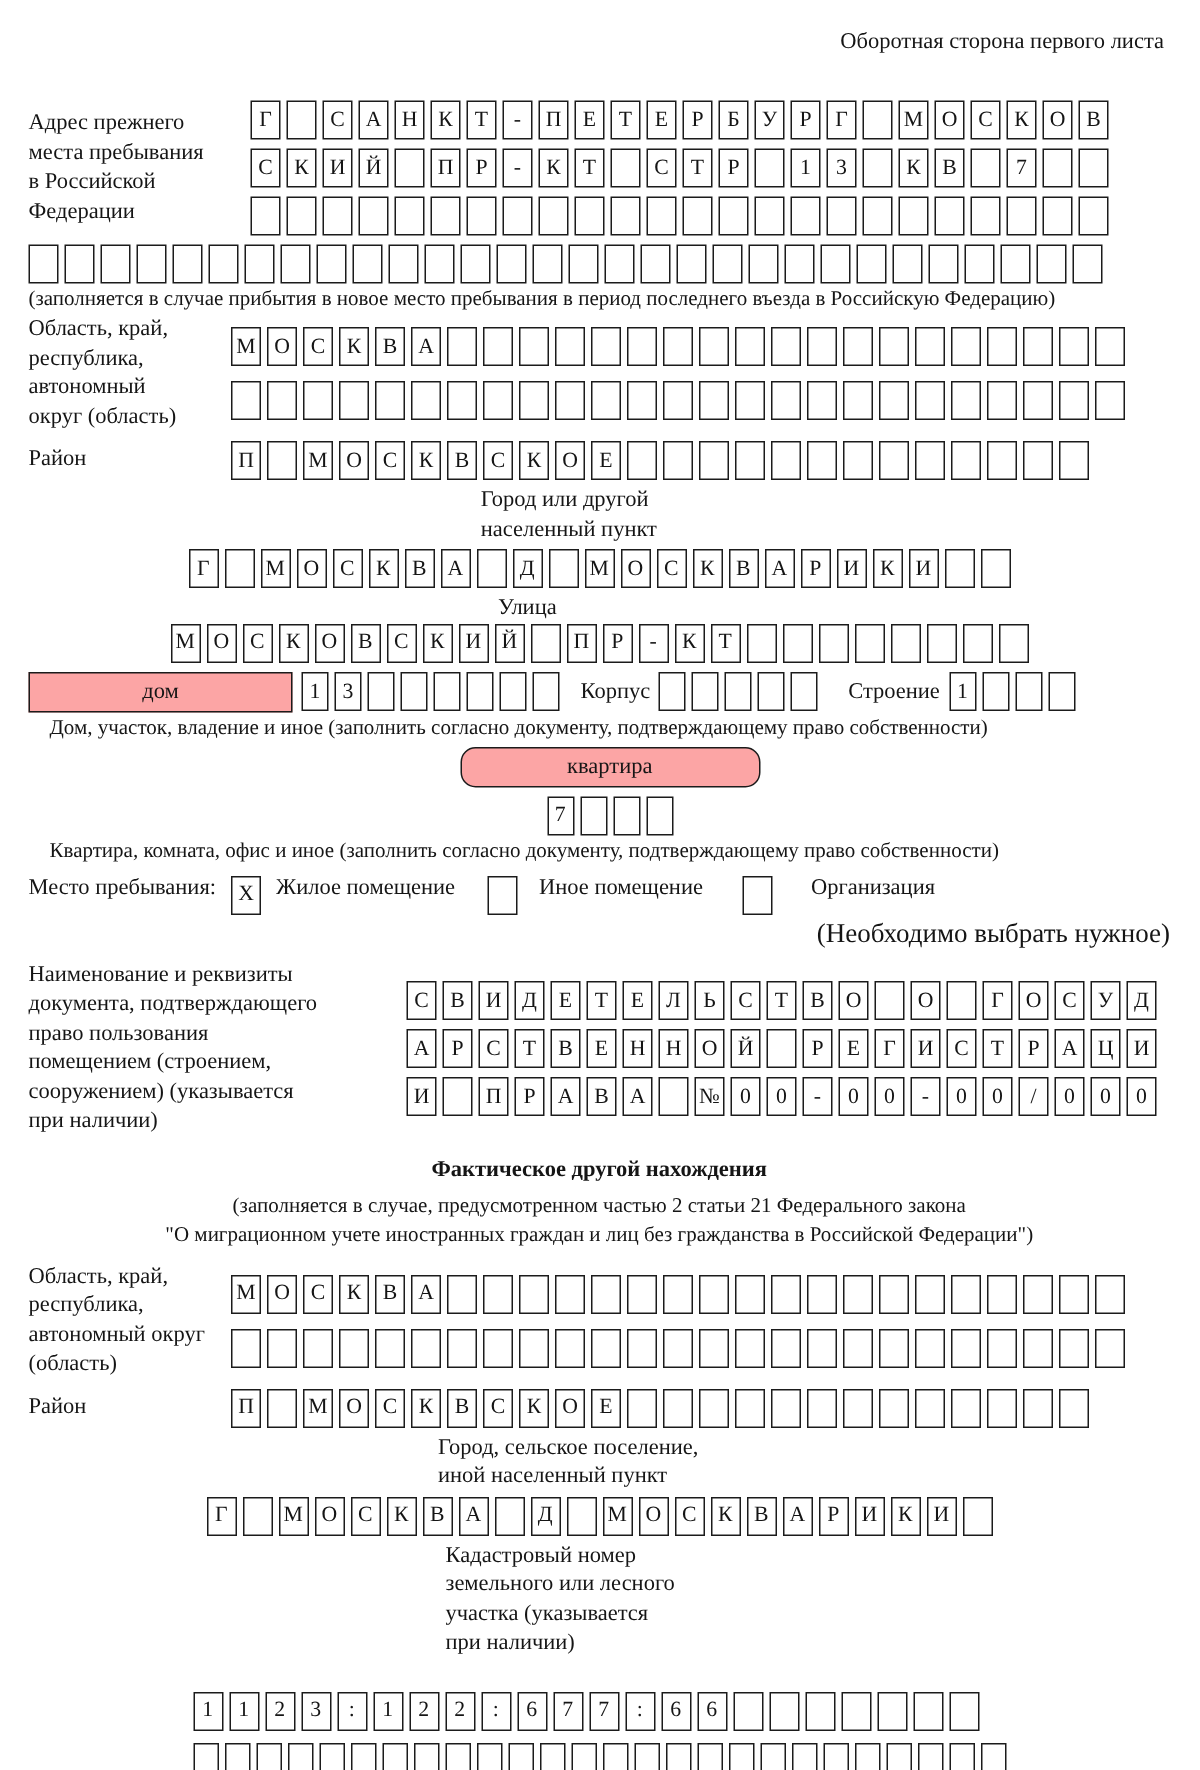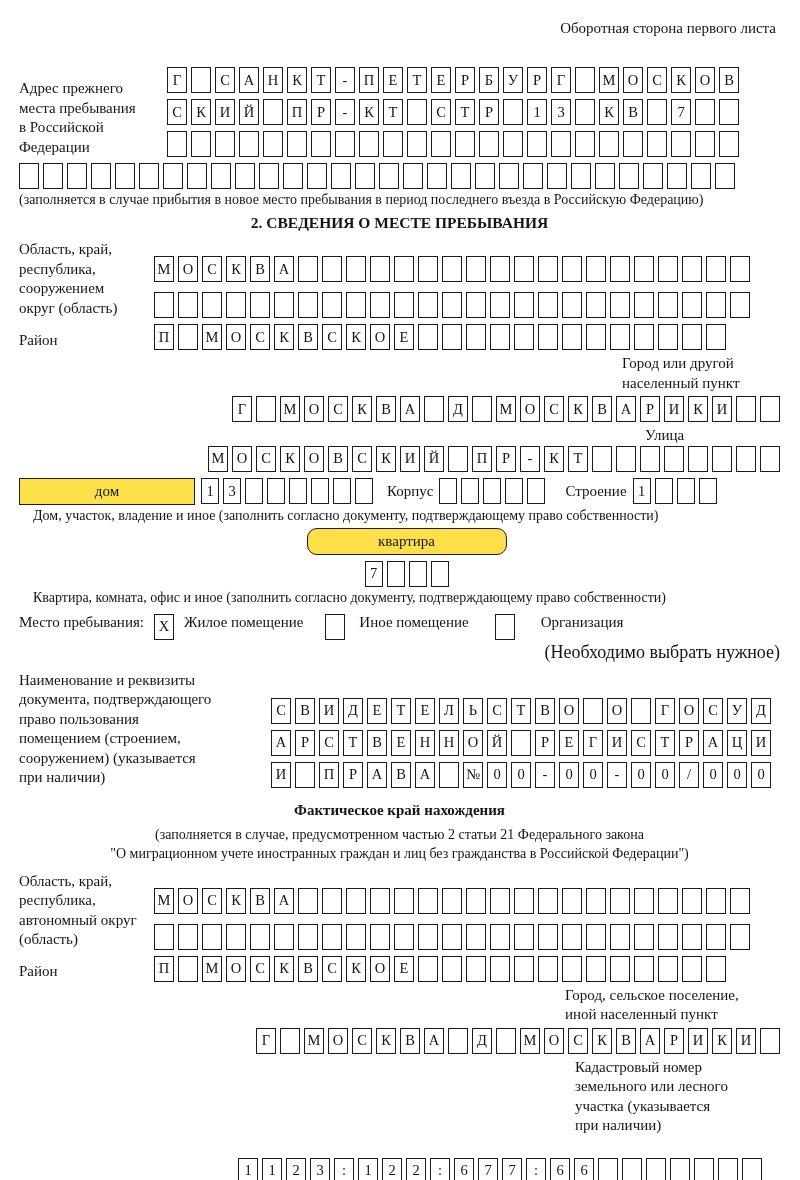--- a/index.html
+++ b/index.html
@@ -1,32 +1,32 @@
 <!DOCTYPE html>
 <html><head>
 <meta charset="utf-8">
 <style>
   html,body {margin:0; padding:0; background:#ffffff;}
   body {width:800px; height:1180px; font-family:"Liberation Serif", serif; color:#151515; overflow:hidden;}
   .page {box-sizing:border-box; width:800px; height:1180px; padding:16px 20px 0 19px; position:relative;}
   .hdr {text-align:right; font-size:15px; margin:4px 4px 30px 0;}
-  .formrow {display:flex; align-items:flex-end;}
+  .formrow {display:flex; align-items:center;}
   .rowlabel {font-size:15px; line-height:1.3; flex-shrink:0;}
   .boxcol {display:flex; flex-direction:column; gap:7px;}
   .boxrow {display:flex; gap:4px;}
   .cell {box-sizing:border-box; width:20px; height:26px; border:1.5px solid #1b1b1b;
          display:flex; align-items:center; justify-content:center; font-size:14.5px; flex-shrink:0; background:#fff;}
   .cell.sm {width:18px;}
   .cell.xs {width:17px; height:27px;}
   .note {font-size:14px; text-align:left; margin:3px 0 2px;}
   .sect-title {font-weight:bold; font-size:15.5px; text-align:center; margin:6px 0 8px;}
   .subhead {font-weight:bold; font-size:15px; text-align:center; margin:14px 0 6px;}
   .subnote {font-size:14px; text-align:center; line-height:1.4;}
   .widebox {box-sizing:border-box; border:1.6px solid #1b1b1b; height:27px;
-            display:flex; align-items:center; justify-content:center; font-size:15px; flex-shrink:0; background:#fde047;}
+            display:flex; align-items:center; justify-content:center; font-size:15px; flex-shrink:0; background:#fca5a5;}
   .inline-label {font-size:15px; white-space:nowrap;}
   .place-row {display:flex; align-items:flex-start; font-size:15px; margin:8px 0 2px;}
   .place-note {font-size:18px; margin-left:250px; margin-top:2px;text-align:right;}
   .stamp-wrap {width:366px; margin-left:auto; margin-right:4px; margin-top:2px;}
   .stamp-box {border:1.8px solid #1b1b1b; height:176px; background:#fff;}
   .mt4 {margin-top:4px;flex-direction:column;} .mt6 {margin-top:6px;} .mt8 {margin-top:8px;}
 </style>
 </head>
 <body>
 
@@ -149,27 +149,26 @@
       <span class="cell"></span>
       <span class="cell"></span>
       <span class="cell"></span>
       <span class="cell"></span>
       <span class="cell"></span>
       <span class="cell"></span>
       <span class="cell"></span>
     </div>
   <div class="note">(заполняется в случае прибытия в новое место пребывания в период последнего въезда в Российскую Федерацию)</div>
 
-  <div class="sect-title">2. СВЕДЕНИЯ О МЕСТЕ ПРЕБЫВАНИЯ</div>
 
   <div class="formrow">
     <div class="rowlabel" style="width:135px;">
         <div>Область, край,</div>
         <div>республика,</div>
-        <div>сооружением</div>
+        <div>автономный</div>
         <div>округ (область)</div>
       </div>
     <div class="boxcol" style="gap:10px;">
       <div class="boxrow">
           <span class="cell">М</span>
           <span class="cell">О</span>
           <span class="cell">С</span>
           <span class="cell">К</span>
           <span class="cell">В</span>
           <span class="cell">А</span>
@@ -442,21 +441,21 @@
           <span class="cell">0</span>
           <span class="cell">0</span>
           <span class="cell">/</span>
           <span class="cell">0</span>
           <span class="cell">0</span>
           <span class="cell">0</span>
         </div>
     </div>
   </div>
 
-  <div class="subhead">Фактическое край нахождения</div>
+  <div class="subhead">Фактическое другой нахождения</div>
   <div class="subnote">
       <div>(заполняется в случае, предусмотренном частью 2 статьи 21 Федерального закона</div>
       <div>"О миграционном учете иностранных граждан и лиц без гражданства в Российской Федерации")</div>
     </div>
 
   <div class="formrow mt8">
     <div class="rowlabel" style="width:135px;">
         <div>Область, край,</div>
         <div>республика,</div>
         <div>автономный округ</div>

